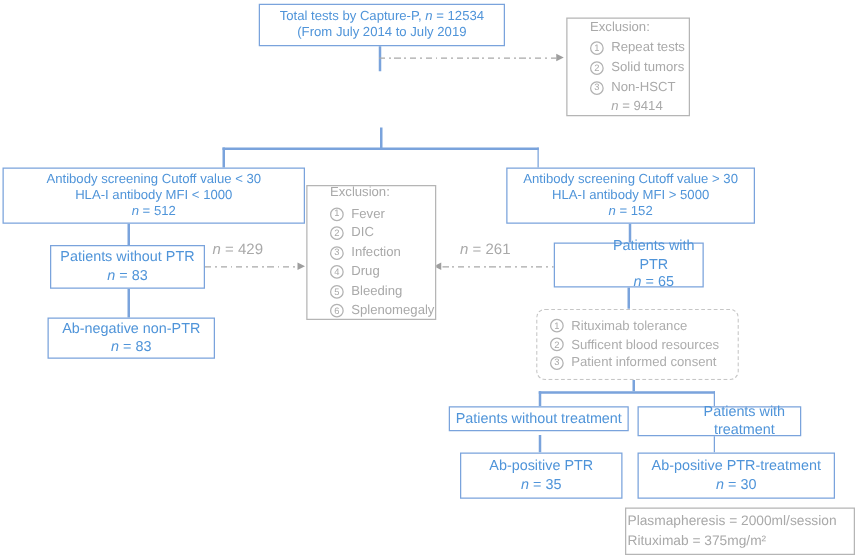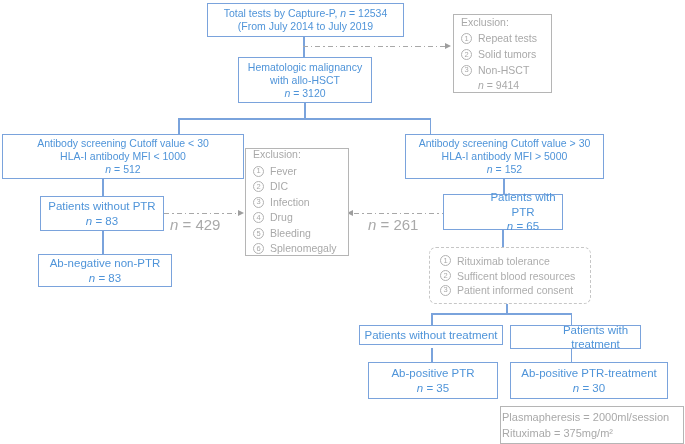--- a/index.html
+++ b/index.html
@@ -6,40 +6,40 @@
   #canvas{
     position:relative;width:685px;height:444px;background:#ffffff;overflow:hidden;
     font-family:"Liberation Sans","DejaVu Sans",sans-serif;
   }
   
   .bx{position:absolute;box-sizing:border-box;background:#fff;display:flex;flex-direction:column;
       justify-content:center;align-items:center;text-align:center;}
   .blue{border:1.5px solid #7aa3dc;color:#4f94d9;font-size:10.5px;line-height:13px;}
   .big{font-size:11.5px;line-height:14.5px;}
   .grayb{border:1px solid #b5b5b5;color:#a9a9a9;align-items:flex-start;justify-content:center;
-         text-align:left;padding:5px 7px;font-size:10.5px;line-height:13px;}
+         text-align:left;padding:5px 18px;font-size:10.5px;line-height:13px;}
   .dashedb{border:1.5px dashed #c6c6c6;border-radius:7px;color:#adadad;align-items:flex-start;
            justify-content:center;text-align:left;padding:5px 10px;font-size:10.5px;}
   .xrow{display:flex;align-items:center;margin:1.3px 0;gap:6px;white-space:nowrap;}
   .cnum{display:inline-flex;flex:none;width:11px;height:11px;border:1px solid #b2b2b2;border-radius:50%;
         align-items:center;justify-content:center;font-size:7.5px;line-height:1;color:#a9a9a9;box-sizing:border-box;}
   .xtitle{margin:1px 0 2px 0;}
   .nline{white-space:nowrap;}
   .nindent{margin-left:17px;margin-top:1px;}
   i{font-style:italic;}
   
   .vl{position:absolute;width:1.5px;background:#7aa3dc;}
   .hl{position:absolute;height:1.5px;background:#7aa3dc;}
   
   .dd{position:absolute;height:1.3px;
       background-image:repeating-linear-gradient(to right,#a8a8a8 0 5px,transparent 5px 8px,#a8a8a8 8px 9.5px,transparent 9.5px 12.5px);}
   .arw{position:absolute;width:0;height:0;border-top:3.5px solid transparent;border-bottom:3.5px solid transparent;}
   .arw.r{border-left:6.5px solid #9e9e9e;}
   .arw.l{border-right:6.5px solid #9e9e9e;}
-  .elabel{position:absolute;color:#a9a9a9;font-size:15px;white-space:nowrap;margin-top:24px;}
+  .elabel{position:absolute;color:#a9a9a9;font-size:12px;white-space:nowrap;}
   .note-line{white-space:nowrap;line-height:16px;font-size:11px;}
 </style>
 </head>
 <body>
 
 <div id="canvas">
 
   <div class="vl" style="left:303px;top:36px;height:21px;"></div>
   <div class="vl" style="left:304px;top:102px;height:17px;"></div>
   <div class="hl" style="left:178px;top:118px;width:253px;"></div>
@@ -66,25 +66,20 @@
   <div class="dd" style="left:354px;top:213px;width:89px;"></div>
 
   <div class="elabel" style="left:170px;top:192px;"><i>n</i><span> = 429</span></div>
   <div class="elabel" style="left:368px;top:192px;"><i>n</i><span> = 261</span></div>
 
   <div class="bx blue" style="left:207px;top:3px;width:197px;height:34px;">
     <div class="nline"><span>Total tests by Capture-P, </span><i>n</i><span> = 12534</span></div>
     <div>(From July 2014 to July 2019</div>
   </div>
 
-  <div class="bx blue" style="left:238px;top:57px;width:134px;height:46px;">
-    <div>Hematologic malignancy</div>
-    <div>with allo-HSCT</div>
-    <div class="nline"><i>n</i><span> = 3120</span></div>
-  </div>
 
   <div class="bx blue" style="left:2px;top:134px;width:242px;height:45px;">
     <div>Antibody screening Cutoff value &lt; 30</div>
     <div>HLA-I antibody MFI &lt; 1000</div>
     <div class="nline"><i>n</i><span> = 512</span></div>
   </div>
 
   <div class="bx blue" style="left:405px;top:134px;width:199px;height:45px;">
     <div>Antibody screening Cutoff value &gt; 30</div>
     <div>HLA-I antibody MFI &gt; 5000</div>

